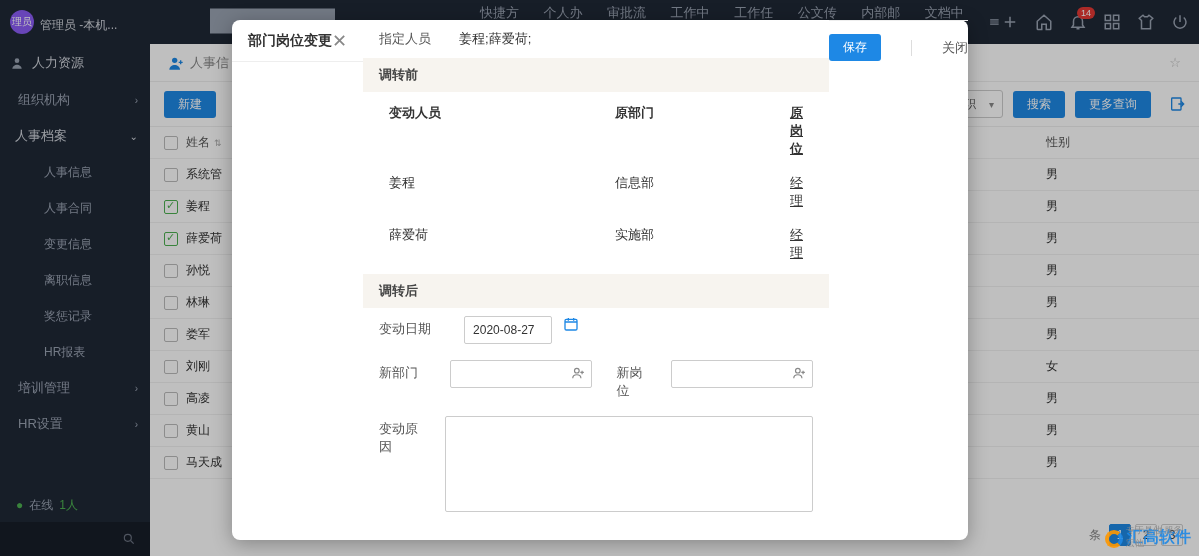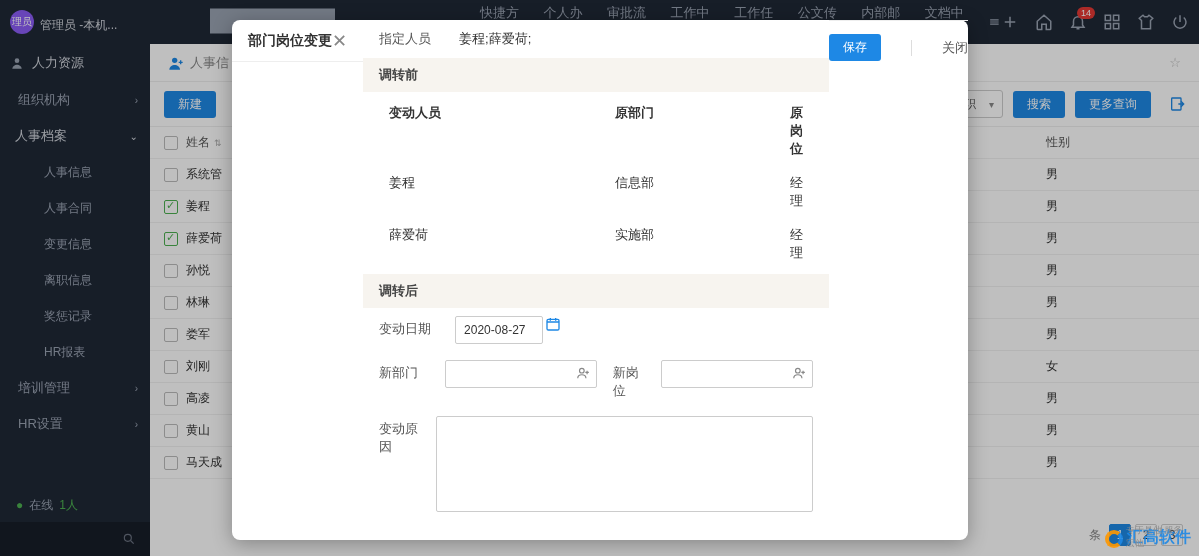--- a/index.html
+++ b/index.html
@@ -67,22 +67,22 @@
 .modal-close { margin-left:auto; font-size:18px; color:#888; cursor:pointer; }
 .modal-body { flex:1; overflow:auto; padding:0; }
 .mrow { display:flex; align-items:center; padding:10px 16px; font-size:13px; gap:20px; }
 .mrow .lab { width:60px; color:#555; }
 .section-head { background:#f7f4ef; padding:8px 16px; font-size:13px; font-weight:600; color:#444; }
 .sub-table { padding:4px 10px; }
 .sub-table .srow { display:flex; padding:8px 16px; font-size:13px; }
 .sub-table .srow.hd { font-weight:600; color:#333; }
 .sub-table .srow div:nth-child(1){ width:284px; }
 .sub-table .srow div:nth-child(2){ width:220px; }
-.sub-table .srow div:nth-child(3){ flex:1; }
-.form-row { display:flex; align-items:flex-start; padding:8px 16px; gap:16px; font-size:13px; }
+.sub-table .srow div:nth-child(3){ flex:1;text-decoration:underline; }
+.form-row { display:flex; align-items:flex-start; padding:8px 16px; gap:25px; font-size:13px; }
 .form-row .lab { width:60px; color:#555; padding-top:4px; }
 .inp { height:28px; border:1px solid #ccc; border-radius:2px; padding:0 8px; font-size:12px; background:#fff; display:flex; align-items:center; position:relative; }
 .inp-date { width:88px; }
 .inp-picker { width:180px; }
 .inp .pick-ico { position:absolute; right:6px; color:#888; font-size:13px; }
 .cal-ico { color:#1e88e5; margin-left:6px; }
 .txtarea { border:1px solid #ccc; border-radius:2px; width:540px; height:96px; resize:none; font-size:12px; padding:6px; }
 .modal-footer { height:54px; border-top:1px solid #eee; display:flex; align-items:center; justify-content:center; gap:30px; }
 .vline { width:1px; height:16px; background:#ddd; }
 .link-btn { color:#555; font-size:13px; cursor:pointer; }

